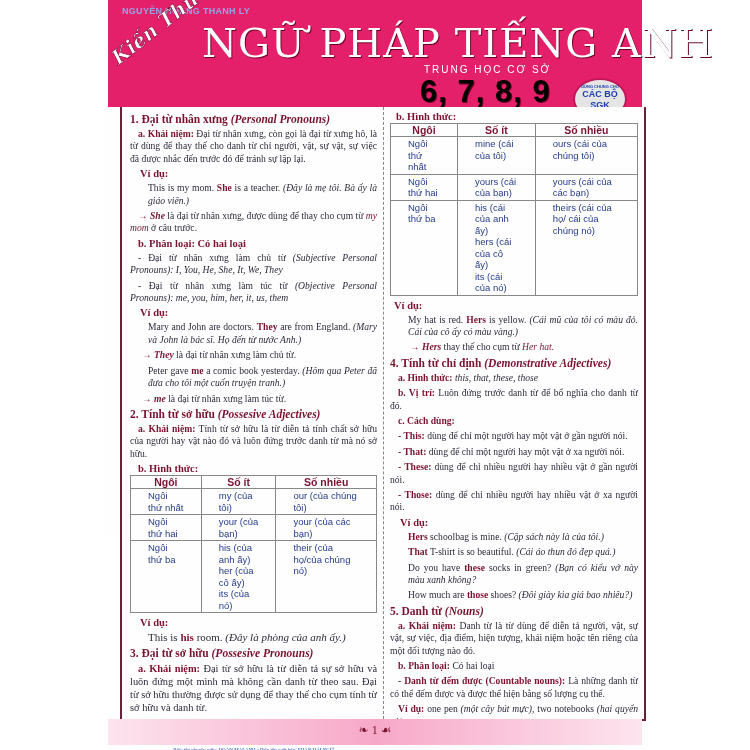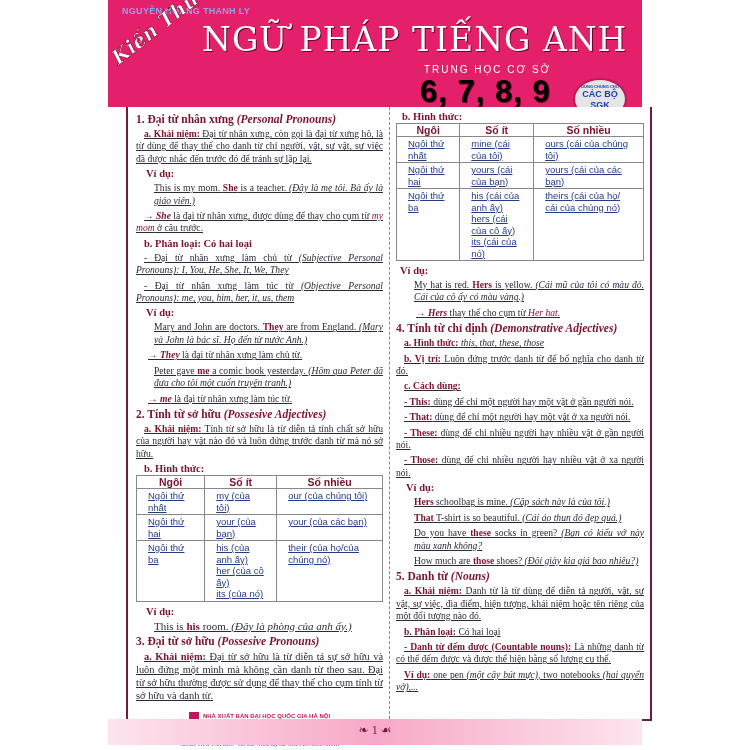--- a/index.html
+++ b/index.html
@@ -1,44 +1,44 @@
 <!DOCTYPE html>
 <html><head>
 <meta charset="utf-8">
 <style>
   html,body{margin:0;padding:0;background:#ffffff;}
   body{width:750px;height:750px;position:relative;overflow:hidden;font-family:"Liberation Serif",serif;color:#2a2a3a;}
   .page{position:absolute;left:108px;top:0;width:534px;height:536px;background:#fffdfd;}
   .header{position:absolute;left:0;top:0;width:534px;height:107px;background:#e5206a;}
   .author{position:absolute;left:14px;top:6px;font-family:"Liberation Sans",sans-serif;font-weight:bold;font-size:9px;color:#8fa6e6;letter-spacing:0.3px;}
   .kien{position:absolute;left:6px;top:48px;font-family:"DejaVu Serif",serif;font-style:italic;font-weight:bold;font-size:20px;color:#fff;transform:rotate(-38deg);transform-origin:left center;-webkit-text-stroke:0.6px #7a0030;}
-  .title1{position:absolute;left:94px;top:20px;font-family:"DejaVu Serif",serif;font-size:33px;color:#fff;letter-spacing:1px;text-shadow:1px 1px 0 #6a0025;white-space:nowrap;}
+  .title1{position:absolute;left:94px;top:20px;font-family:"DejaVu Serif",serif;font-size:40px;color:#fff;letter-spacing:1px;text-shadow:1px 1px 0 #6a0025;white-space:nowrap;}
   .title2{position:absolute;left:94px;top:62px;font-family:"DejaVu Serif",serif;font-weight:bold;font-size:32px;color:#fff;letter-spacing:2px;text-shadow:1px 1px 0 #6a0025;white-space:nowrap;}
   .sub{position:absolute;left:316px;top:64px;font-family:"Liberation Sans",sans-serif;font-size:10px;color:#fff;letter-spacing:2px;text-align:center;}
   .grades{position:absolute;left:312px;top:74px;font-family:"Liberation Sans",sans-serif;font-weight:bold;font-size:31px;color:#000000;letter-spacing:1px;text-shadow:1px 1px 0 #6a0025;white-space:nowrap;}
   .badge{position:absolute;left:465px;top:78px;width:50px;height:38px;border-radius:50%;background:#e5e5e5;border:2px solid #c01858;text-align:center;font-family:"Liberation Sans",sans-serif;}
   .badge .t{font-size:4px;color:#1d3fb0;margin-top:4px;font-weight:bold;}
   .badge .m{font-size:9px;color:#1d3fb0;font-weight:bold;line-height:11px;}
   .badge .b{font-size:4px;color:#c01858;font-weight:bold;}
-  .content{position:absolute;left:18px;top:107px;width:522px;height:612px;border:2px solid #6b1f3a;border-top:none;background:#fffefe;}
+  .content{position:absolute;left:12px;top:107px;width:522px;height:612px;border:2px solid #6b1f3a;border-top:none;background:#fffefe;}
   .col{position:absolute;top:0;height:612px;box-sizing:border-box;}
   .colL{left:0;width:262px;padding:4px 6px 0 8px;border-right:1px dashed #888;}
   .colR{left:262px;width:260px;padding:4px 6px 0 6px;}
   .h{font-weight:bold;font-size:11.5px;color:#7a1230;margin:2px 0 3px;}
   .h i{font-weight:bold;}
-  p{margin:0 0 3px;font-size:9.6px;line-height:12.4px;text-align:justify;text-decoration:underline;}
+  p{margin:0 0 3px;font-size:9.6px;line-height:12.4px;text-align:justify;}
   .ind{text-indent:8px;}
   .lbl{font-weight:bold;color:#7a1230;}
   .vd{font-weight:bold;color:#7a1230;font-size:10.5px;margin:3px 0 3px 10px;}
   .ex{margin-left:18px;}
   .kw{font-weight:bold;color:#7a1230;}
   .ar{color:#7a1230;}
   table{border-collapse:collapse;width:100%;font-family:"Liberation Sans",sans-serif;font-size:9.5px;margin:1px 0 4px;}
   th{font-weight:bold;color:#7a1230;font-size:10.5px;border:1px solid #888;padding:0 12px;text-align:center;}
-  td{border:1px solid #888;padding:1px 11px;vertical-align:top;color:#243c88;line-height:11.5px;text-decoration:underline;}
+  td{border:1px solid #888;padding:1px 17px;vertical-align:top;color:#243c88;line-height:11.5px;}
   td.p{color:#243c88;}
   .pub{margin-top:10px;text-align:center;}
   .pub .n{font-family:"Liberation Sans",sans-serif;font-weight:bold;font-size:6px;color:#c0185c;}
   .pub .logo{display:inline-block;width:10px;height:8px;background:#c0185c;vertical-align:middle;margin-right:4px;}
   .pub .c{font-size:5px;color:#1d3fb0;line-height:7px;}
   .footer{position:absolute;left:0;top:719px;width:534px;height:26px;background:linear-gradient(90deg,#fde4ee,#f7a8c8 50%,#fde4ee);}
   .pgnum{position:absolute;left:0;width:534px;top:4px;text-align:center;font-size:12px;color:#7a1230;}
 </style>
 </head>
 <body>

